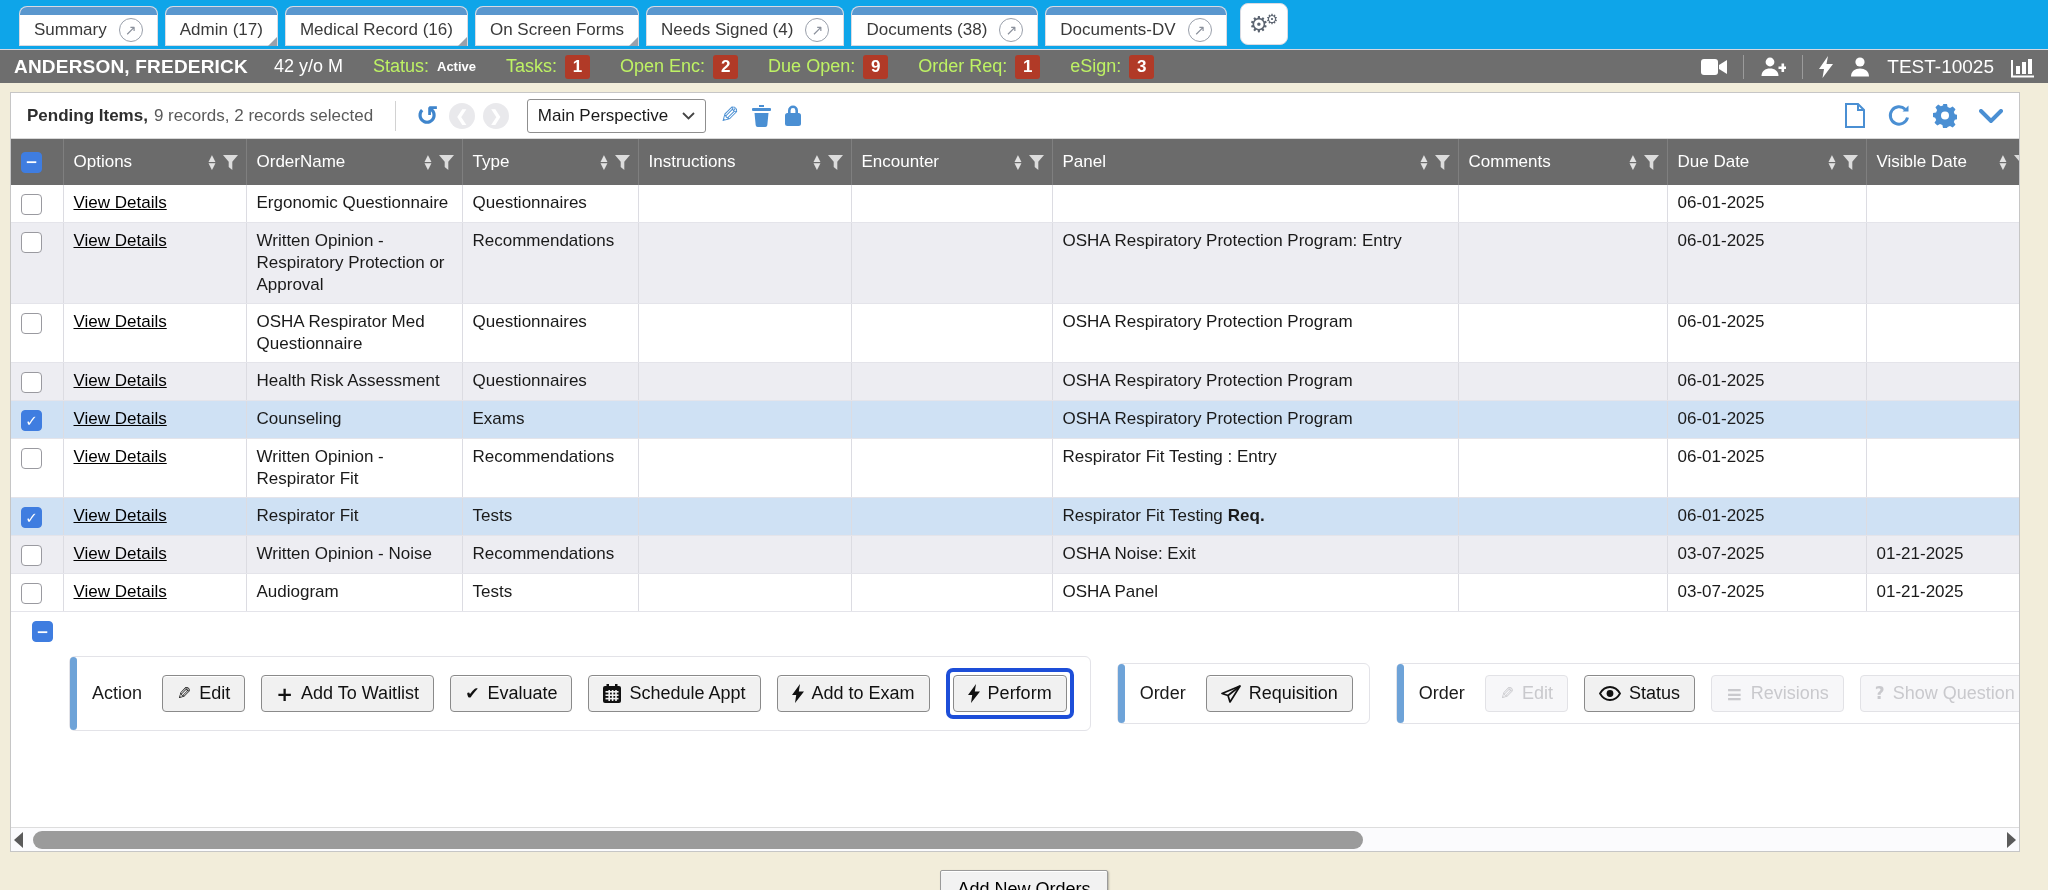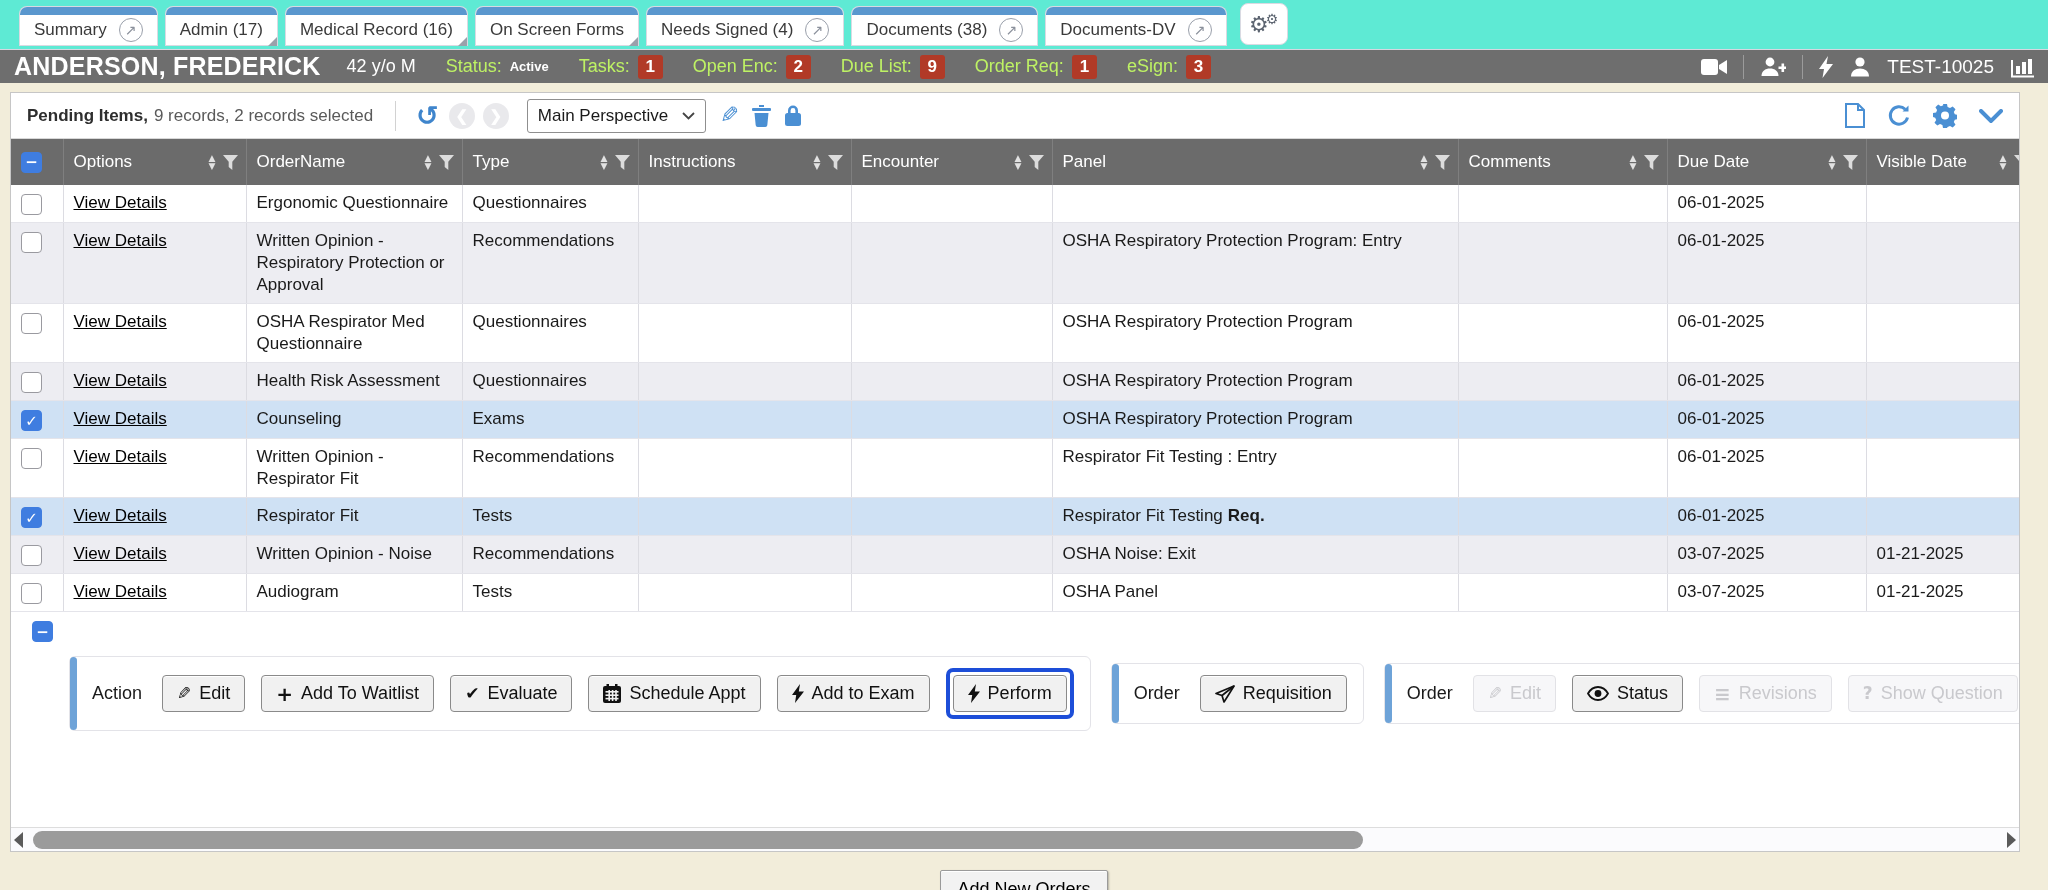--- a/index.html
+++ b/index.html
@@ -4,21 +4,21 @@
 <style>
   * { box-sizing: border-box; margin: 0; padding: 0; }
   html,body { width:2048px; height:890px; overflow:hidden; }
   body {
     font-family: "Liberation Sans", sans-serif;
     background:#f2edda; color:#1a1a1a; font-size:17px;
   }
   svg { display:block; }
 
   
-  .tabbar { height:50px; background:#5eead4; display:flex; align-items:flex-end;
+  .tabbar { height:50px; background:#0ea5e9; display:flex; align-items:flex-end;
             padding:0 0 4px 20px; gap:9px; border-bottom:1px solid #d6d7e0; }
   .tab { position:relative; background:#fff; border-radius:7px 7px 0 0; height:38px;
          display:flex; align-items:center; padding:0 14px; cursor:pointer;
          box-shadow:0 0 0 1px #d9dae2; }
   .tab::before { content:""; position:absolute; top:0; left:0; right:0; height:8px;
                  background:#5a97ce; border-radius:7px 7px 0 0; }
   .tab .tlabel { margin-top:7px; color:#3a3a3a; white-space:nowrap; }
   .tab.active { background:#5494cc; }
   .tab.active::before { background:#5494cc; }
   .tab.active .tlabel { color:#fff; font-weight:bold; }
@@ -30,21 +30,21 @@
          font-size:14px; margin:7px 0 0 12px; font-family:"DejaVu Sans",sans-serif; }
   .tab .ext { border-left:1.6px solid #9aa0ab; }
   .gearbtn { background:#fff; border:1px solid #d9dae2; border-radius:8px; width:48px; height:42px;
              display:flex; align-items:center; justify-content:center; color:#5c6470;
              font-family:"DejaVu Sans",sans-serif; cursor:pointer; margin-left:5px; }
   .gearbtn .g1 { font-size:22px; } .gearbtn .g2 { font-size:14px; margin:-10px 0 0 -3px; }
 
   
   .pbar { height:33px; background:#6e6e6e; display:flex; align-items:center;
           padding:0 14px; color:#fff; }
-  .pname { font-weight:bold; font-size:25px; letter-spacing:.2px; }
+  .pname { font-weight:bold; font-size:19px; letter-spacing:.2px; }
   .page-sex { margin-left:26px; font-size:18px; }
   .pstat { margin-left:30px; display:flex; align-items:center; gap:8px; }
   .plabel { color:#bef264; font-size:18px; }
   .pval { color:#fff; font-weight:bold; font-size:13px; }
   .badge { background:#b13a27; color:#fff; font-weight:bold; min-width:25px; height:24px;
            display:flex; align-items:center; justify-content:center; border-radius:3px;
            padding:0 6px; font-size:17px; cursor:pointer; }
   .pright { margin-left:auto; display:flex; align-items:center; gap:16px; color:#fff; }
   .psep { width:1px; height:24px; background:#9b9b9b; }
   .pid { font-size:19px; }
@@ -95,21 +95,21 @@
   .cb.on, .cb.ind { background:#3f7de0; border-color:#3f7de0; color:#fff;
                     font-size:15px; font-weight:bold; }
   td.cct { padding-top:9px; }
   .link { color:#000; text-decoration:underline; cursor:pointer; }
   .reqb { font-weight:bold; margin-left:5px; }
 
   
   .footrow { padding:9px 0 6px 21px; flex:none; }
 
   
-  .abar { display:flex; align-items:center; gap:20px; padding:8px 0 10px 58px;
+  .abar { display:flex; align-items:center; gap:26px; padding:8px 0 10px 58px;
           overflow:hidden; flex:none; }
   .agroup { position:relative; display:flex; align-items:center; gap:16px; background:#fff;
             border:1px solid #e3e3e8; border-radius:6px; padding:11px 16px 11px 22px; flex:none; }
   .agroup::before { content:""; position:absolute; left:0; top:0; bottom:0; width:7px;
                     background:#6ea3d8; border-radius:6px; }
   .aglabel { font-size:18px; color:#1a1a1a; margin-right:4px; }
   .abtn { display:flex; align-items:center; gap:8px; background:#f1f1f1; border:1px solid #8a8a8a;
           border-radius:4px; padding:7px 14px; font-size:18px; color:#111; cursor:pointer;
           box-shadow:inset 0 1px 0 #fff; white-space:nowrap; }
   .abtn .glyph { font-family:"DejaVu Sans",sans-serif; font-size:17px; line-height:1; }
@@ -178,21 +178,21 @@
   </span>
   <span class="pstat">
     <span class="plabel">Tasks:</span>
     <span class="badge">1</span>
   </span>
   <span class="pstat">
     <span class="plabel">Open Enc:</span>
     <span class="badge">2</span>
   </span>
   <span class="pstat">
-    <span class="plabel">Due List:</span>
+    <span class="plabel">Due Open:</span>
     <span class="badge">9</span>
   </span>
   <span class="pstat">
     <span class="plabel">Order Req:</span>
     <span class="badge">1</span>
   </span>
   <span class="pstat">
     <span class="plabel">eSign:</span>
     <span class="badge">3</span>
   </span>

